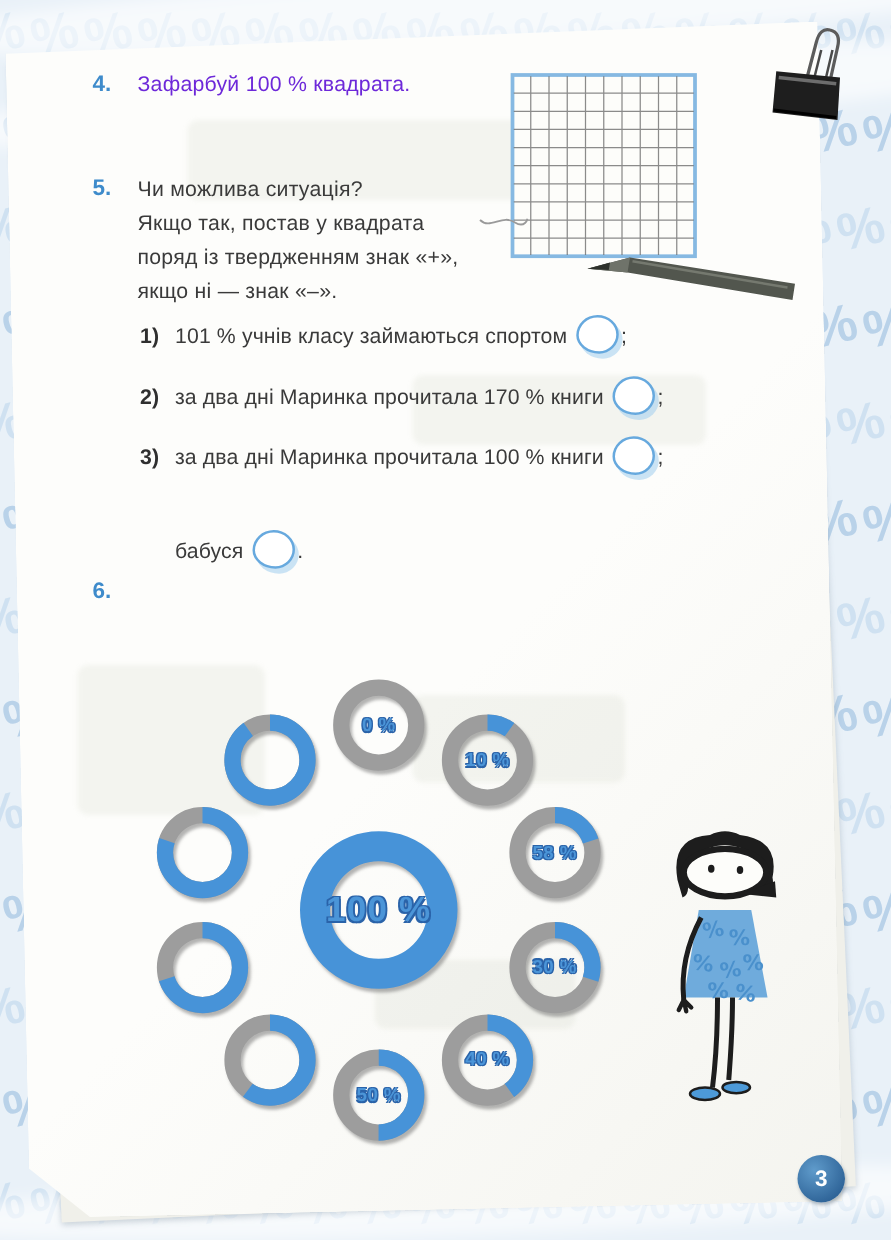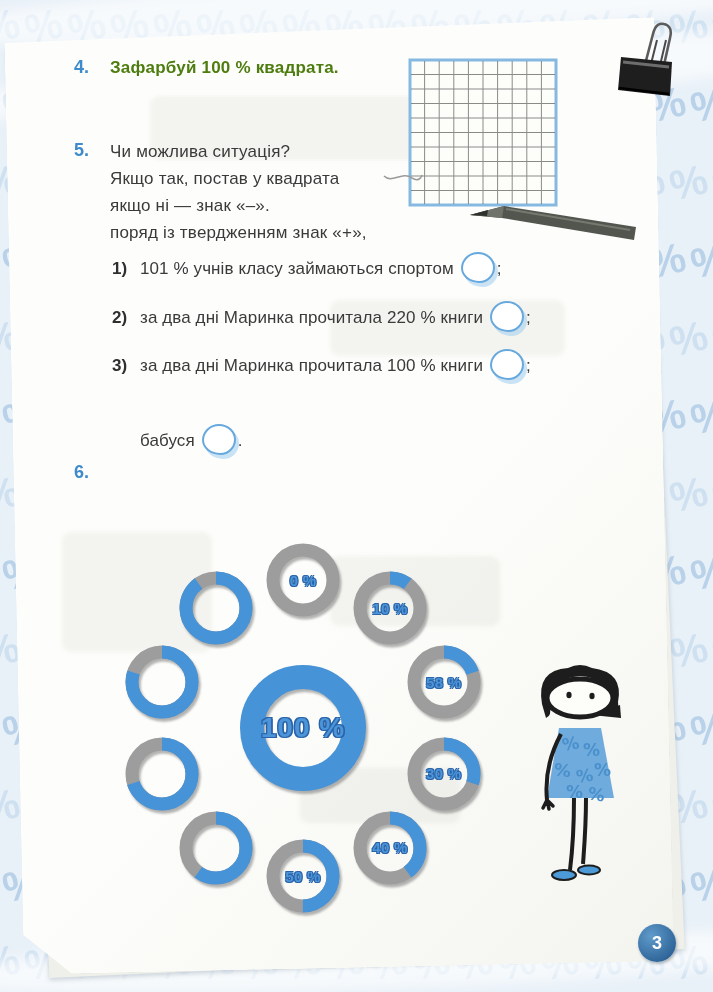--- a/index.html
+++ b/index.html
@@ -18,21 +18,21 @@
          background:linear-gradient(135deg,#fdfdfb 55%,#f4f4ef);
          transform:rotate(-1.2deg);
          clip-path:polygon(0 12px,100% 0,100% 100%,48px 100%,0 calc(100% - 40px));
          box-shadow:2px 3px 7px rgba(110,130,150,.4);}
 
   .ghost{position:absolute;background:rgba(175,185,162,.13);border-radius:9px;filter:blur(2px);}
 
   #content{position:absolute;inset:0;}
 
   .tnum{position:absolute;font-size:18px;font-weight:bold;color:#3e8bcb;}
-  .ttext{position:absolute;font-size:17px;color:#4d7c0f;letter-spacing:.2px;white-space:nowrap;font-weight:bold;}
+  .ttext{position:absolute;font-size:17px;color:#6d28d9;letter-spacing:.2px;white-space:nowrap;}
   .tlines{position:absolute;font-size:17px;color:#3a3a3a;letter-spacing:.2px;}
   .tlines div{line-height:27px;white-space:nowrap;}
 
   .item{position:absolute;font-size:17px;color:#3a3a3a;white-space:nowrap;letter-spacing:.1px;}
   .item .inum{font-weight:bold;color:#2f2f2f;display:inline-block;width:28px;}
   .acircle{display:inline-block;width:30px;height:27px;border:2px solid #67a9de;border-radius:50% 50% 46% 54%/52% 50% 50% 48%;
            background:#fff;box-shadow:3px 4px 0 rgba(160,205,238,.55);vertical-align:-9px;margin:0 2px 0 7px;}
 
   
   .ring{position:absolute;}
@@ -334,29 +334,29 @@
       <polygon points="18,17 52,8 184,29 182,42 50,20" fill="#52564e"></polygon>
       <polygon points="18,17 52,8 50,20" fill="#6f736a"></polygon>
       <polygon points="18,17 36,12 35,18" fill="#2e312c"></polygon>
       <path d="M54,11 L178,32" stroke="#7e8278" stroke-width="2" fill="none" opacity=".8"></path>
     </svg>
 
     <div class="tnum" style="left:74px;top:140px;">5.</div>
     <div class="tlines" style="left:110px;top:138px;">
       <div>Чи можлива ситуація?</div>
       <div>Якщо так, постав у квадрата</div>
+      <div>поряд із твердженням знак «+»,</div>
       <div>якщо ні — знак «–».</div>
-      <div>поряд із твердженням знак «+»,</div>
     </div>
 
     <div class="item" style="left:112px;top:252px;">
       <span class="inum">1)</span><span>101 % учнів класу займаються спортом</span><span class="acircle"></span><span>;</span>
     </div>
     <div class="item" style="left:112px;top:301px;">
-      <span class="inum">2)</span><span>за два дні Маринка прочитала 220 % книги</span><span class="acircle"></span><span>;</span>
+      <span class="inum">2)</span><span>за два дні Маринка прочитала 170 % книги</span><span class="acircle"></span><span>;</span>
     </div>
     <div class="item" style="left:112px;top:349px;">
       <span class="inum">3)</span><span>за два дні Маринка прочитала 100 % книги</span><span class="acircle"></span><span>;</span>
     </div>
     <div class="item" style="left:140px;top:424px;">
       <span>бабуся</span><span class="acircle"></span><span>.</span>
     </div>
 
     <div class="tnum" style="left:74px;top:462px;">6.</div>
 

